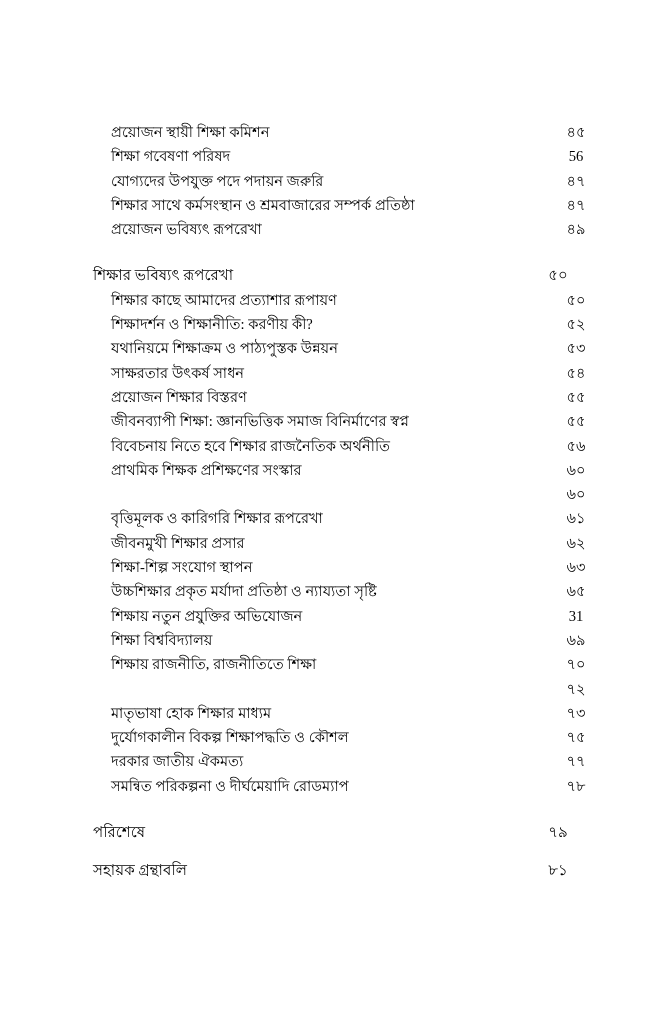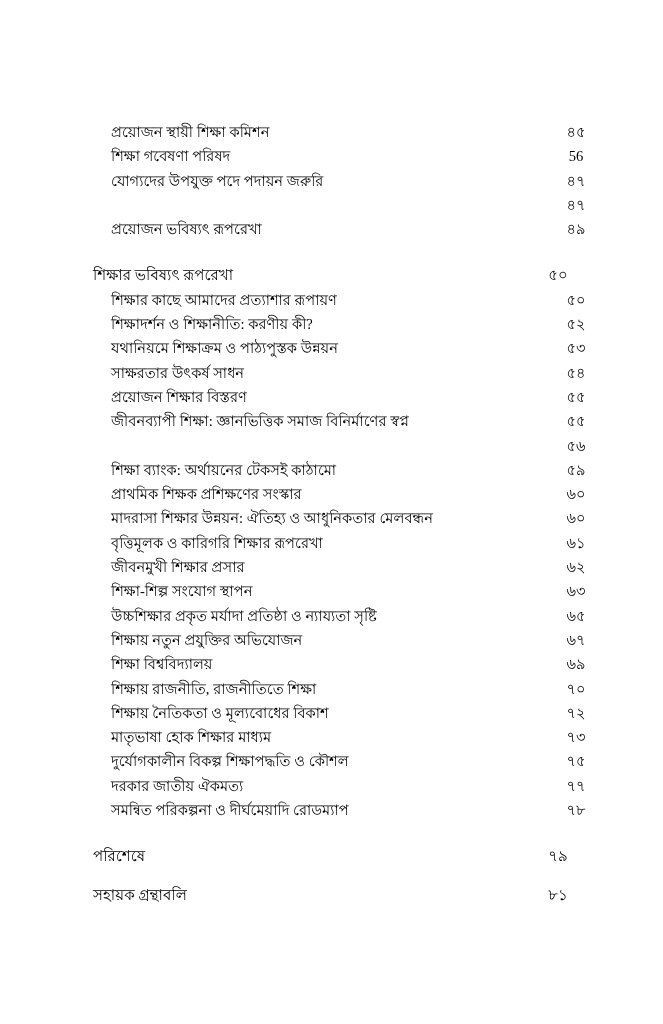--- a/index.html
+++ b/index.html
@@ -76,20 +76,21 @@
           <span class="title">শিক্ষা গবেষণা পরিষদ</span>
           <span class="spacer"></span>
           <span class="pageno">56</span>
         </div>
         <div class="toc-row entry">
           <span class="title">যোগ্যদের উপযুক্ত পদে পদায়ন জরুরি</span>
           <span class="spacer"></span>
           <span class="pageno">৪৭</span>
         </div>
         <div class="toc-row entry">
+          <span class="title">শিক্ষার সাথে কর্মসংস্থান ও শ্রমবাজারের সম্পর্ক প্রতিষ্ঠা</span>
           <span class="spacer"></span>
           <span class="pageno">৪৭</span>
         </div>
         <div class="toc-row entry">
           <span class="title">প্রয়োজন ভবিষ্যৎ রূপরেখা</span>
           <span class="spacer"></span>
           <span class="pageno">৪৯</span>
         </div>
       </div>
       <div class="gap-md"></div>
@@ -123,35 +124,30 @@
           <span class="title">প্রয়োজন শিক্ষার বিস্তরণ</span>
           <span class="spacer"></span>
           <span class="pageno">৫৫</span>
         </div>
         <div class="toc-row entry">
           <span class="title">জীবনব্যাপী শিক্ষা: জ্ঞানভিত্তিক সমাজ বিনির্মাণের স্বপ্ন</span>
           <span class="spacer"></span>
           <span class="pageno">৫৫</span>
         </div>
         <div class="toc-row entry">
+          <span class="title">বিবেচনায় নিতে হবে শিক্ষার রাজনৈতিক অর্থনীতি</span>
           <span class="spacer"></span>
           <span class="pageno">৫৬</span>
         </div>
         <div class="toc-row entry">
-          <span class="title">শিক্ষা ব্যাংক: অর্থায়নের টেকসই কাঠামো</span>
-          <span class="spacer"></span>
-          <span class="pageno">৫৯</span>
-        </div>
-        <div class="toc-row entry">
           <span class="title">প্রাথমিক শিক্ষক প্রশিক্ষণের সংস্কার</span>
           <span class="spacer"></span>
           <span class="pageno">৬০</span>
         </div>
         <div class="toc-row entry">
-          <span class="title">মাদরাসা শিক্ষার উন্নয়ন: ঐতিহ্য ও আধুনিকতার মেলবন্ধন</span>
           <span class="spacer"></span>
           <span class="pageno">৬০</span>
         </div>
         <div class="toc-row entry">
           <span class="title">বৃত্তিমূলক ও কারিগরি শিক্ষার রূপরেখা</span>
           <span class="spacer"></span>
           <span class="pageno">৬১</span>
         </div>
         <div class="toc-row entry">
           <span class="title">জীবনমুখী শিক্ষার প্রসার</span>
@@ -164,34 +160,33 @@
           <span class="pageno">৬৩</span>
         </div>
         <div class="toc-row entry">
           <span class="title">উচ্চশিক্ষার প্রকৃত মর্যাদা প্রতিষ্ঠা ও ন্যায্যতা সৃষ্টি</span>
           <span class="spacer"></span>
           <span class="pageno">৬৫</span>
         </div>
         <div class="toc-row entry">
           <span class="title">শিক্ষায় নতুন প্রযুক্তির অভিযোজন</span>
           <span class="spacer"></span>
-          <span class="pageno">৬৭</span>
+          <span class="pageno">31</span>
         </div>
         <div class="toc-row entry">
           <span class="title">শিক্ষা বিশ্ববিদ্যালয়</span>
           <span class="spacer"></span>
           <span class="pageno">৬৯</span>
         </div>
         <div class="toc-row entry">
           <span class="title">শিক্ষায় রাজনীতি, রাজনীতিতে শিক্ষা</span>
           <span class="spacer"></span>
           <span class="pageno">৭০</span>
         </div>
         <div class="toc-row entry">
-          <span class="title">শিক্ষায় নৈতিকতা ও মূল্যবোধের বিকাশ</span>
           <span class="spacer"></span>
           <span class="pageno">৭২</span>
         </div>
         <div class="toc-row entry">
           <span class="title">মাতৃভাষা হোক শিক্ষার মাধ্যম</span>
           <span class="spacer"></span>
           <span class="pageno">৭৩</span>
         </div>
         <div class="toc-row entry">
           <span class="title">দুর্যোগকালীন বিকল্প শিক্ষাপদ্ধতি ও কৌশল</span>

